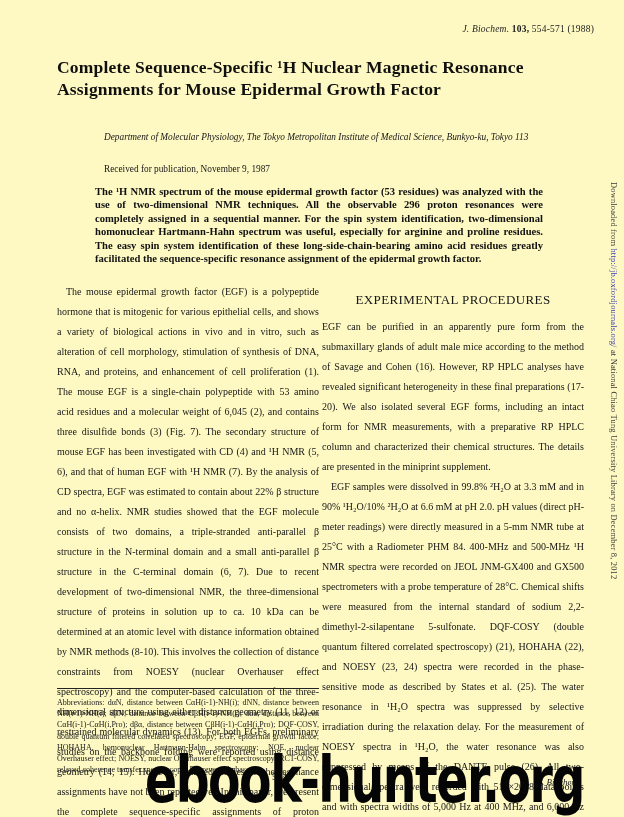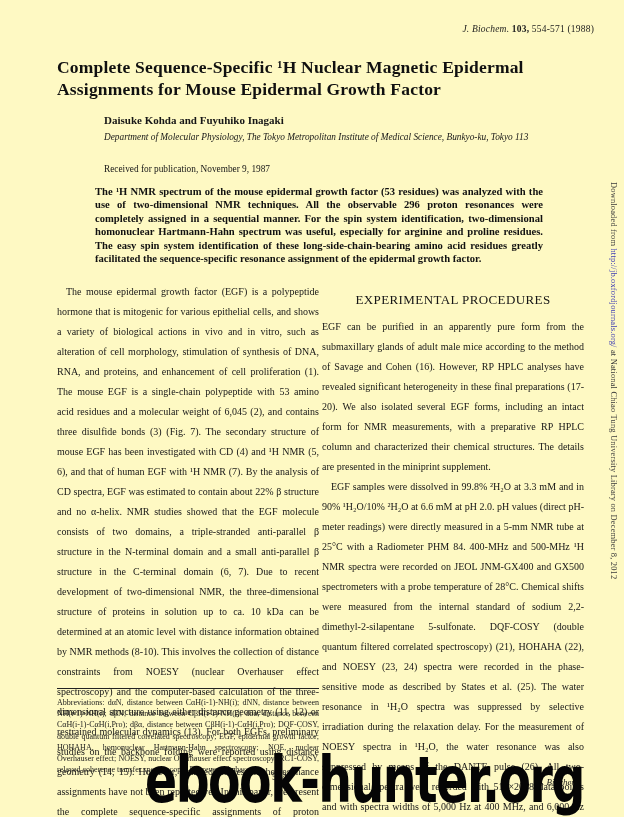--- a/index.html
+++ b/index.html
@@ -60,25 +60,24 @@
 
 <div class="page">
 
   <div class="header-cite">
     <span class="it">J. Biochem.</span>
     <span class="vol">103,</span>
     <span>554-571 (1988)</span>
   </div>
 
   <h1 class="title">
-    <span>Complete Sequence-Specific ¹H Nuclear Magnetic Epidermal</span>
+    <span>Complete Sequence-Specific ¹H Nuclear Magnetic Resonance</span>
     <span>Assignments for Mouse Epidermal Growth Factor</span>
   </h1>
 
-  <div class="authors">Daisuke Kohda and Fuyuhiko Inagaki</div>
   <div class="affiliation">Department of Molecular Physiology, The Tokyo Metropolitan Institute of Medical Science, Bunkyo-ku, Tokyo 113</div>
   <div class="received">Received for publication, November 9, 1987</div>
 
   <div class="abstract">The ¹H NMR spectrum of the mouse epidermal growth factor (53 residues) was analyzed with the use of two-dimensional NMR techniques. All the observable 296 proton resonances were completely assigned in a sequential manner. For the spin system identification, two-dimensional homonuclear Hartmann-Hahn spectrum was useful, especially for arginine and proline residues. The easy spin system identification of these long-side-chain-bearing amino acid residues greatly facilitated the sequence-specific resonance assignment of the epidermal growth factor.</div>
 
   <div class="col col-left">
     <p class="indent jl">The mouse epidermal growth factor (EGF) is a polypeptide hormone that is mitogenic for various epithelial cells, and shows a variety of biological actions in vivo and in vitro, such as alteration of cell morphology, stimulation of synthesis of DNA, RNA, and proteins, and enhancement of cell proliferation (1). The mouse EGF is a single-chain polypeptide with 53 amino acid residues and a molecular weight of 6,045 (2), and contains three disulfide bonds (3) (Fig. 7). The secondary structure of mouse EGF has been investigated with CD (4) and ¹H NMR (5, 6), and that of human EGF with ¹H NMR (7). By the analysis of CD spectra, EGF was estimated to contain about 22% β structure and no α-helix. NMR studies showed that the EGF molecule consists of two domains, a triple-stranded anti-parallel β structure in the N-terminal domain and a small anti-parallel β structure in the C-terminal domain (6, 7). Due to recent development of two-dimensional NMR, the three-dimensional structure of proteins in solution up to ca. 10 kDa can be determined at an atomic level with distance information obtained by NMR methods (8-10). This involves the collection of distance constraints from NOESY (nuclear Overhauser effect spectroscopy) and the computer-based calculation of the three-dimensional structure using either distance geometry (11, 12) or restrained molecular dynamics (13). For both EGFs, preliminary studies on the backbone folding were reported using distance geometry (14, 15). However, detailed studies on the resonance assignments have not been reported yet. In this paper, we present the complete sequence-specific assignments of proton resonances of mouse EGF. The assignments of all the observable proton resonances are prerequisite to obtain refined tertiary protein structures. We have found that HOHAHA (homonuclear Hartmann-Hahn spectroscopy) is a very useful technique to identify spin systems, especially for</p>
   </div>
 
   <div class="footnote">Abbreviations: dαN, distance between CαH(i-1)-NH(i); dNN, distance between NH(i-1)-NH(i); dβN, distance between CβH(i-1)-NH(i); dαα, distance between CαH(i-1)-CαH(i,Pro); dβα, distance between CβH(i-1)-CαH(i,Pro); DQF-COSY, double quantum filtered correlated spectroscopy; EGF, epidermal growth factor; HOHAHA, homonuclear Hartmann-Hahn spectroscopy; NOE, nuclear Overhauser effect; NOESY, nuclear Overhauser effect spectroscopy; RCT-COSY, relayed coherence transfer spectroscopy; RP, reversed phase.</div>

